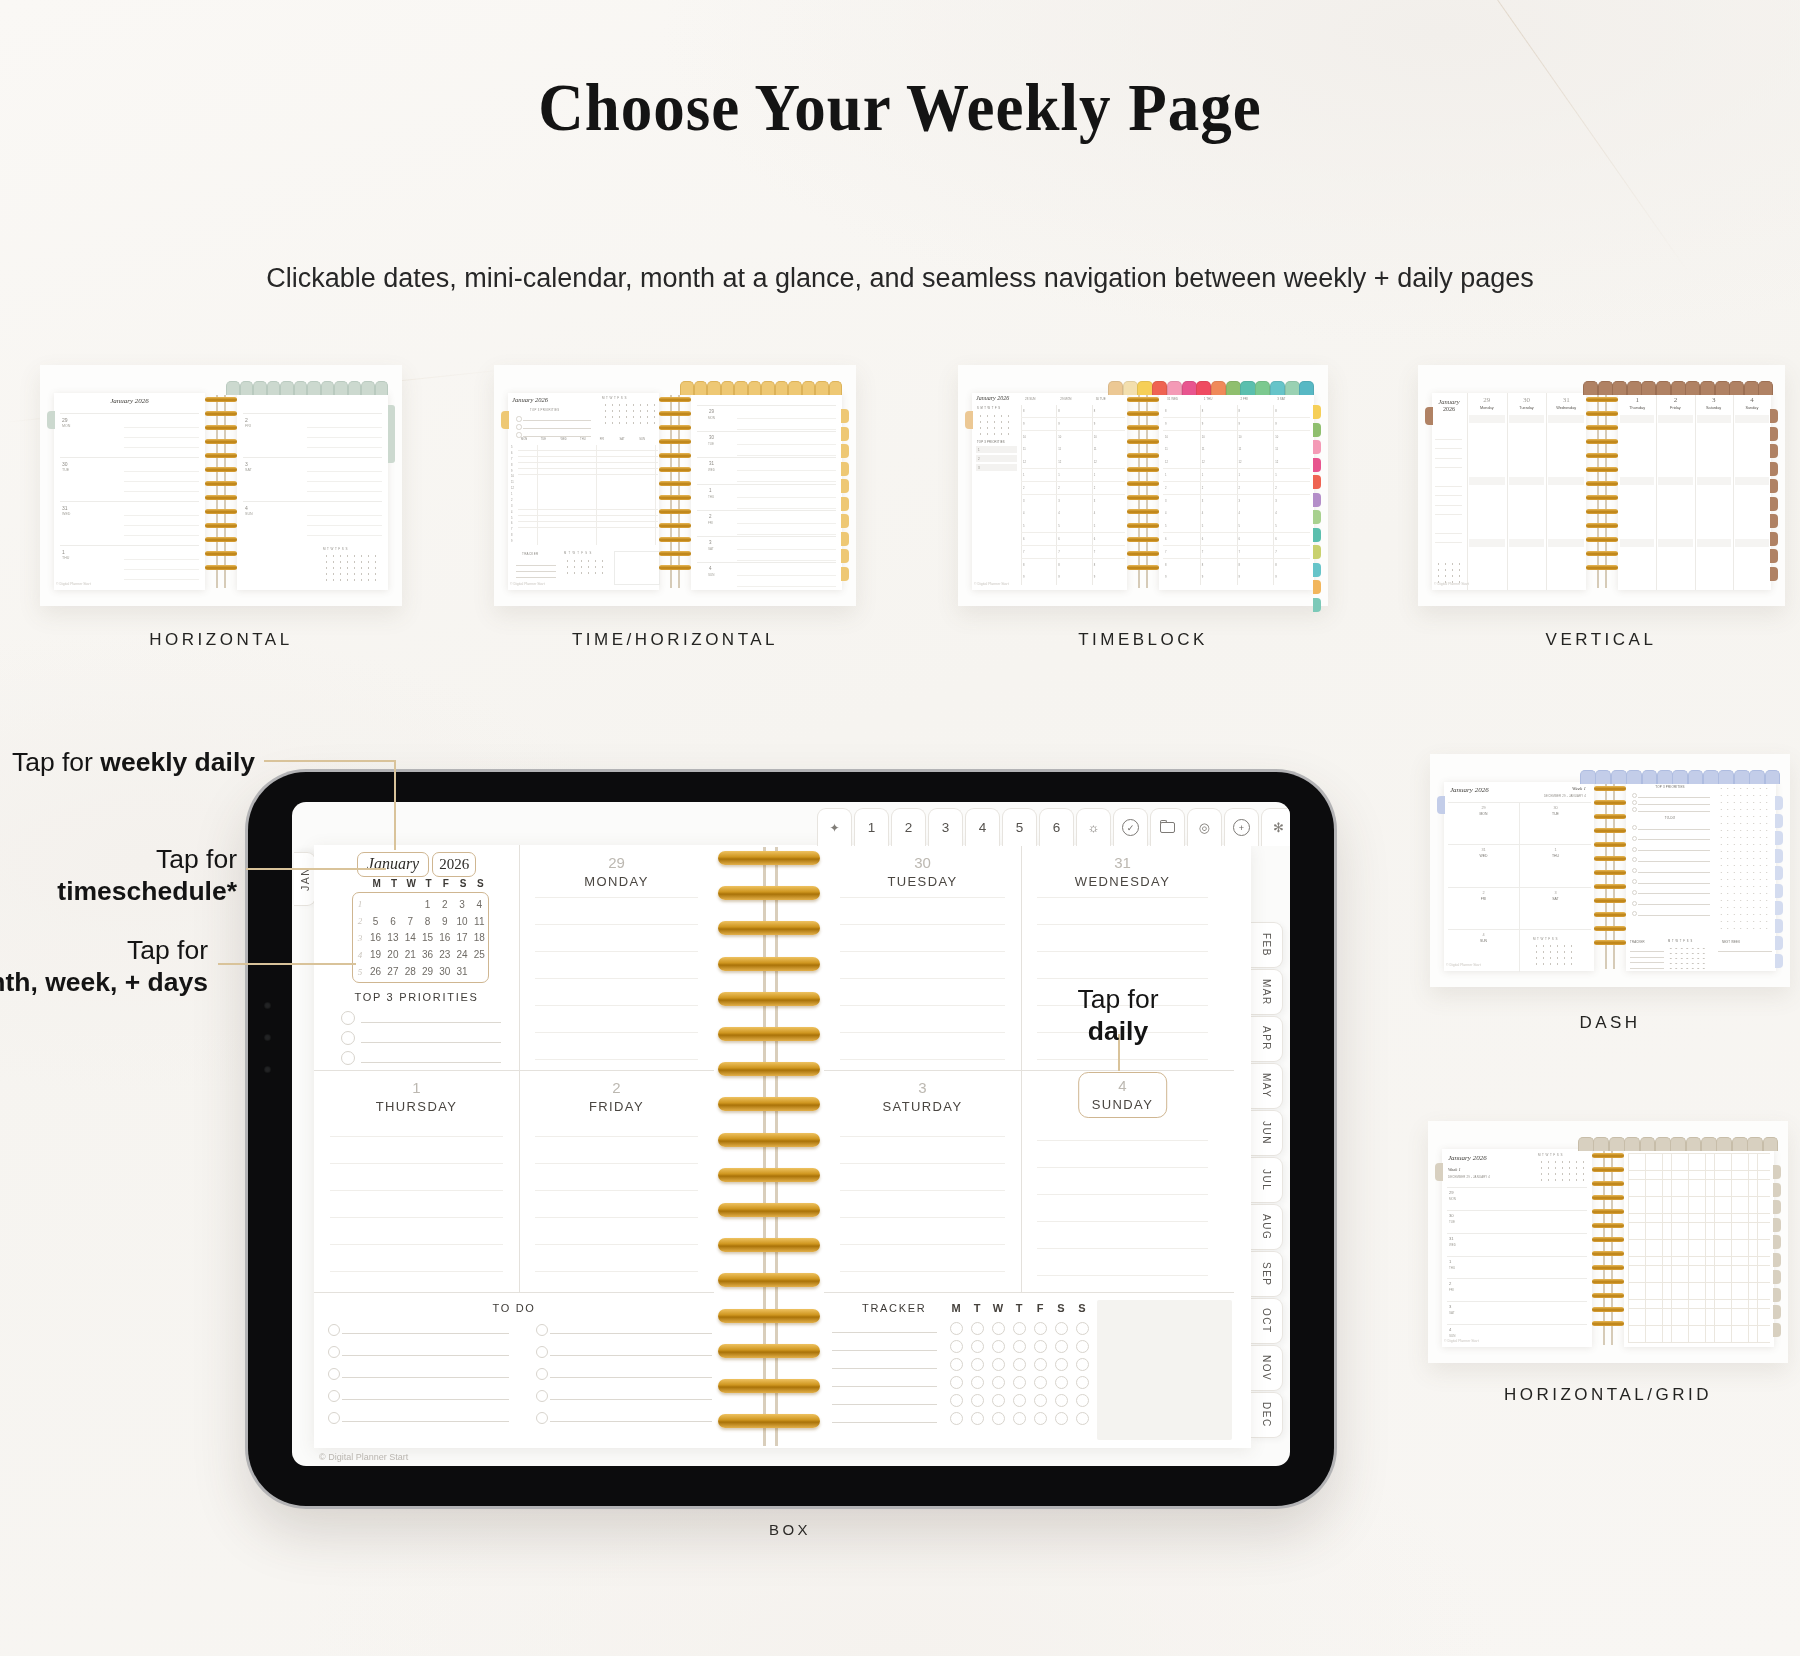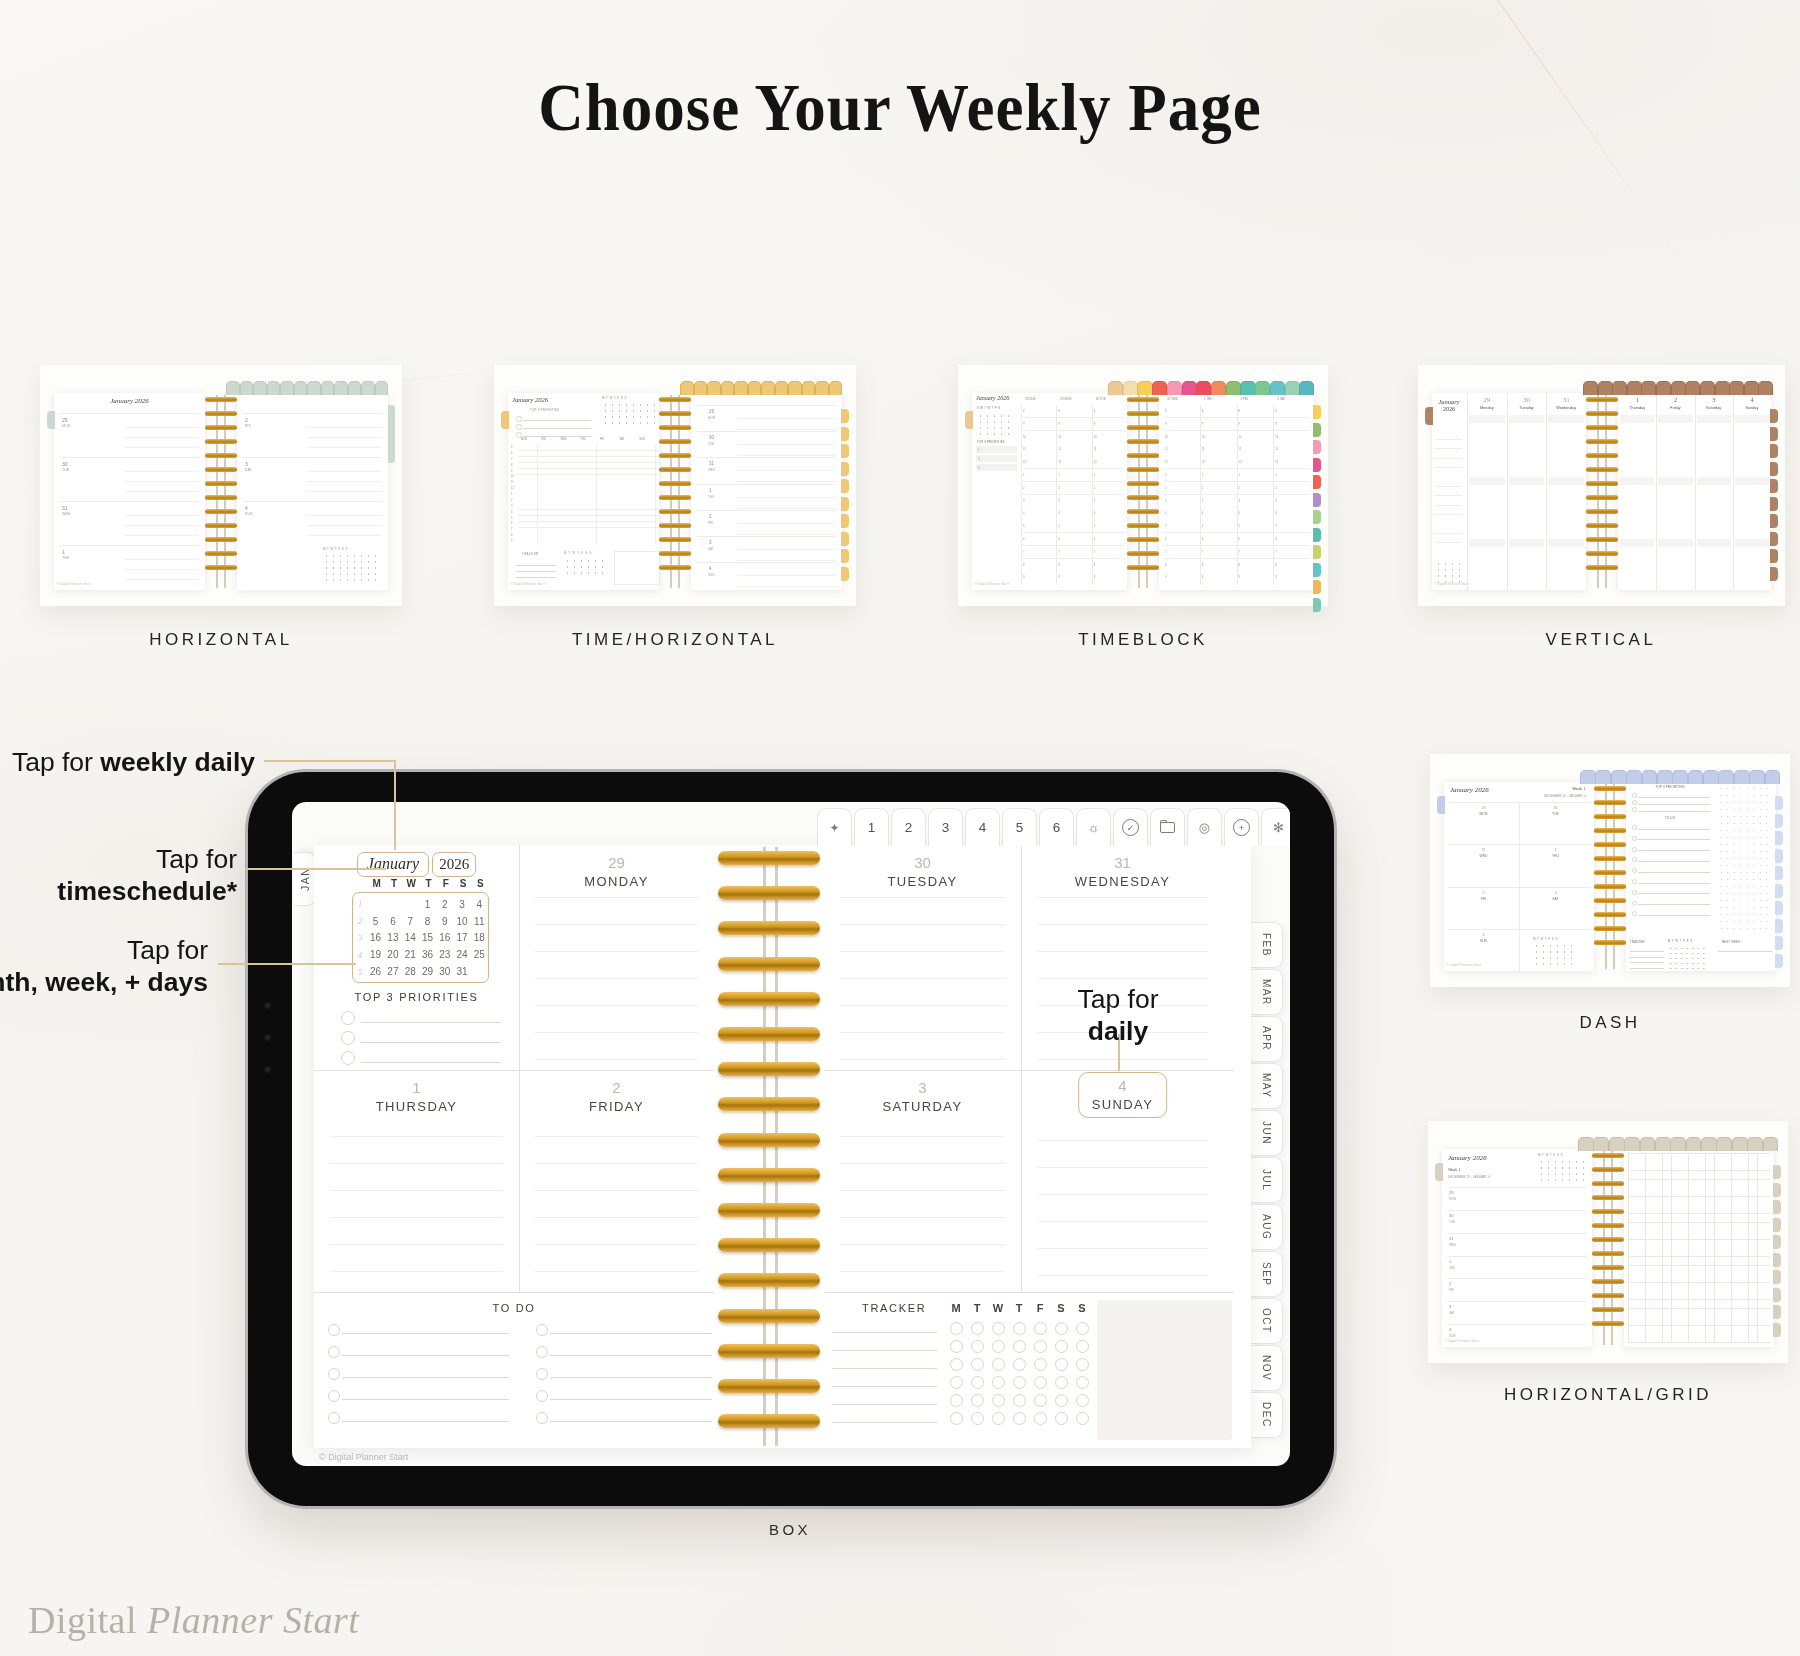--- a/index.html
+++ b/index.html
@@ -64,20 +64,21 @@
 .logo i{font-style:italic;}
 </style>
 </head>
 <body>
 
 <div class="canvas">
   <div class="vein" style="left:0;top:395px;width:520px;transform:rotate(-6deg);"></div>
   <div class="vein" style="left:1280px;top:60px;width:520px;transform:rotate(55deg);"></div>
 
   <div class="page-title">Choose Your Weekly Page</div>
+  <div class="subtitle" style="top:263px;">Clickable dates, mini-calendar, month at a glance, and seamless navigation between weekly + daily pages</div>
 
   <div id="thumbs">
       <div class="thumb-card" style="left: 40px; top: 365px; width: 362px; height: 241px;">
         <div class="tpage" style="left: 14px; top: 28px; width: 151px; height: 197px;">
           <div class="microtxt" style="left: 0px; top: 4px; font-size: 7px; color: rgb(60, 58, 54); line-height: normal; font-family: &quot;Liberation Serif&quot;, serif; font-style: italic; white-space: nowrap; text-align: center; width: 151px;">January 2026</div>
           <div style="position: absolute; left: 6px; right: 6px; top: 20px; height: 44px; border-top: 1px solid rgb(237, 236, 233);">
             <div class="microtxt" style="left: 2px; top: 3px; font-size: 5px; color: rgb(143, 140, 134); line-height: normal; font-style: normal; white-space: nowrap; text-align: left;">29</div>
             <div class="microtxt" style="left: 2px; top: 10px; font-size: 3.6px; color: rgb(162, 160, 153); line-height: normal; font-style: normal; white-space: nowrap; text-align: left;">MON</div>
             <div style="position: absolute; inset: 4px 0px 4px 46%; background: repeating-linear-gradient(rgba(0, 0, 0, 0) 0px, rgba(0, 0, 0, 0) 9px, rgb(241, 240, 237) 9px, rgb(241, 240, 237) 10px);"></div>
           </div>
@@ -1050,14 +1051,13 @@
             <div class="coil" style="left: 404px; top: 534px;"></div>
             <div class="coil" style="left: 404px; top: 569.2px;"></div>
           </div>
         <div class="copyright">© Digital Planner Start</div>
       </div>
     </div>
   </div>
 
   <div class="box-label" style="left:790px;top:1521px;">BOX</div>
 
-  <div class="logo"><span>Digital</span> <i>Planner</i> <i>Start</i></div>
 </div>
 
 </body></html>

